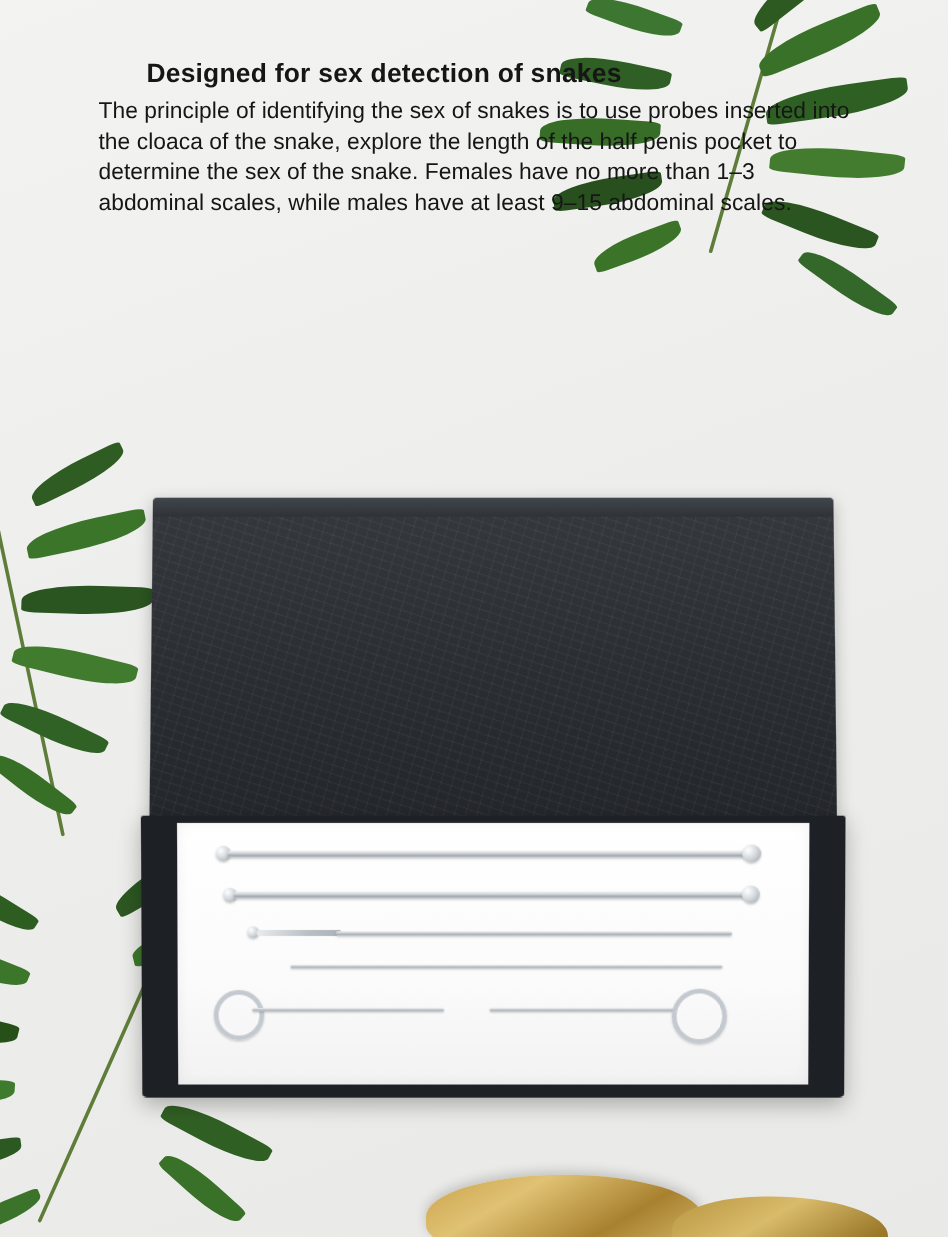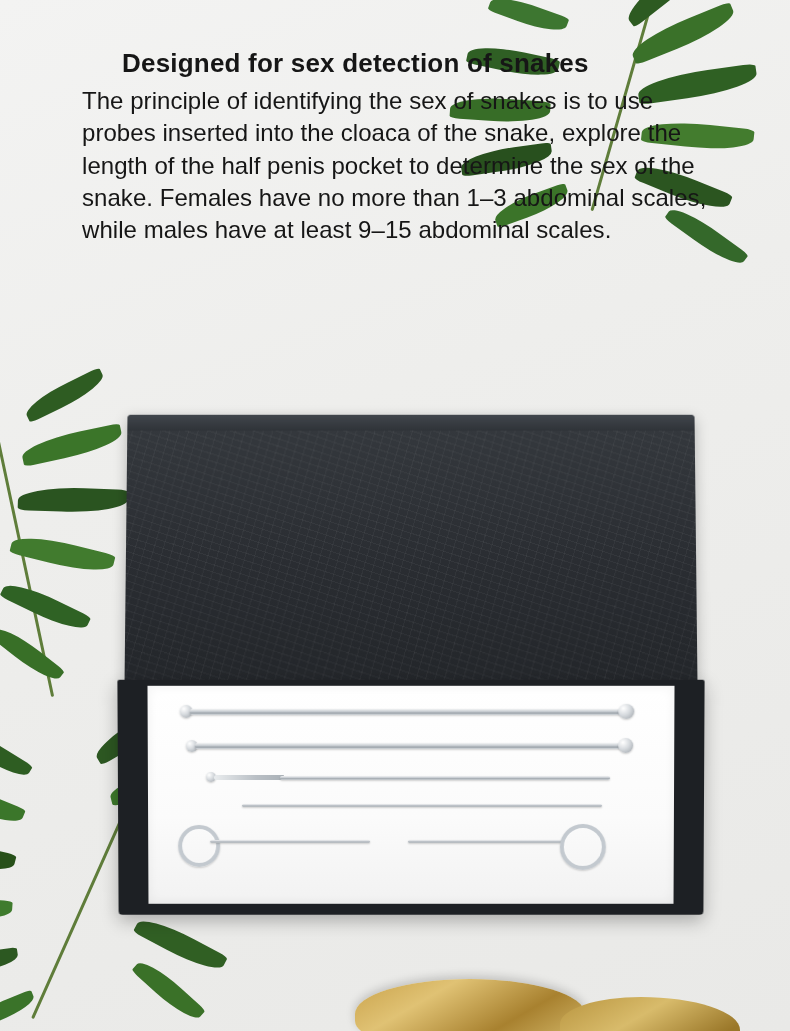--- a/index.html
+++ b/index.html
@@ -41,29 +41,29 @@
   
   #text-block {
     position: absolute;
     top: 48px;
     left: 82px;
     width: 630px;
     color: #161616;
     z-index: 5;
   }
   #headline {
-    font-size: 26px;
+    font-size: 22px;
     font-weight: bold;
     letter-spacing: 0.2px;
     margin: 0 0 6px 40px;
     line-height: 1.2;
     white-space: nowrap;
   }
   .para {
-    font-size: 24px;
+    font-size: 19px;
     line-height: 1.34;
     margin: 0;
     letter-spacing: 0.05px;
   }
   .para + .para { margin-top: 2px; }
 
   
   #product {
     position: absolute;
     left: 118px;

